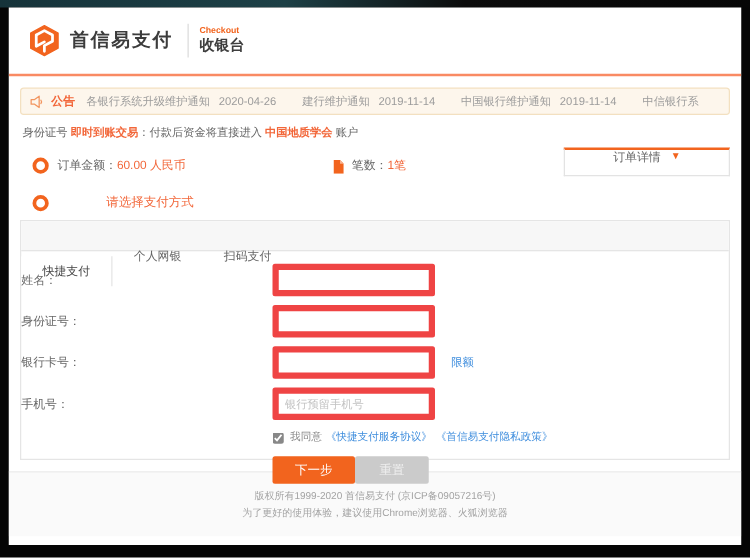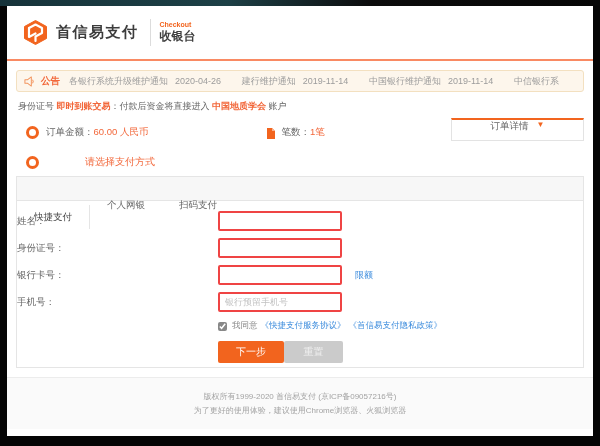--- a/index.html
+++ b/index.html
@@ -60,21 +60,21 @@
   .panel{margin-top:7px;border:1px solid #e5e5e5;height:192px;background:#fff;box-sizing:border-box;}
   .tabbar{height:23px;background:#f7f7f7;border-bottom:1px solid #e5e5e5;display:flex;
     font-size:9.5px;color:#666;}
   .tab{padding:0 17px;display:flex;align-items:center;cursor:pointer;margin-top:28px;}
   .tab.active{background:#fff;border-right:1px solid #e5e5e5;color:#444;
     height:24px;box-sizing:border-box;}
   
   .payform{padding-top:10px;}
   .frow{display:flex;align-items:center;margin-bottom:7px;}
   .flabel{width:195px;text-align:left;font-size:9.5px;color:#666;flex:none;}
-  .fld{width:110px;height:16px;border:2px solid #ef4444;border-radius:2px;margin-left:6px;
+  .fld{width:110px;height:16px;border:5px solid #ef4444;border-radius:2px;margin-left:6px;
     font-size:9px;padding:0 5px;color:#333;outline:none;font-family:inherit;}
   .fld::placeholder{color:#c2c2c2;}
   .limit-link{color:#3e8ddd;font-size:9px;margin-left:13px;text-decoration:none;cursor:pointer;}
   .agree-row{margin-left:201px;display:flex;align-items:center;font-size:8.5px;color:#888;margin-top:8px;}
   .agree-check{width:9px;height:9px;margin:0 5px 0 0;accent-color:#888;}
   .agree-link{color:#3e8ddd;text-decoration:none;margin-left:3px;cursor:pointer;}
   .btn-row{margin-left:201px;margin-top:9px;display:flex;gap:0;}
   .btn{border:none;border-radius:2px;font-size:10px;font-family:inherit;cursor:pointer;}
   .btn-next{width:66px;height:22px;background:#f2641e;color:#fff;}
   .btn-reset{width:59px;height:22px;background:#cbcbcb;color:#efefef;}

